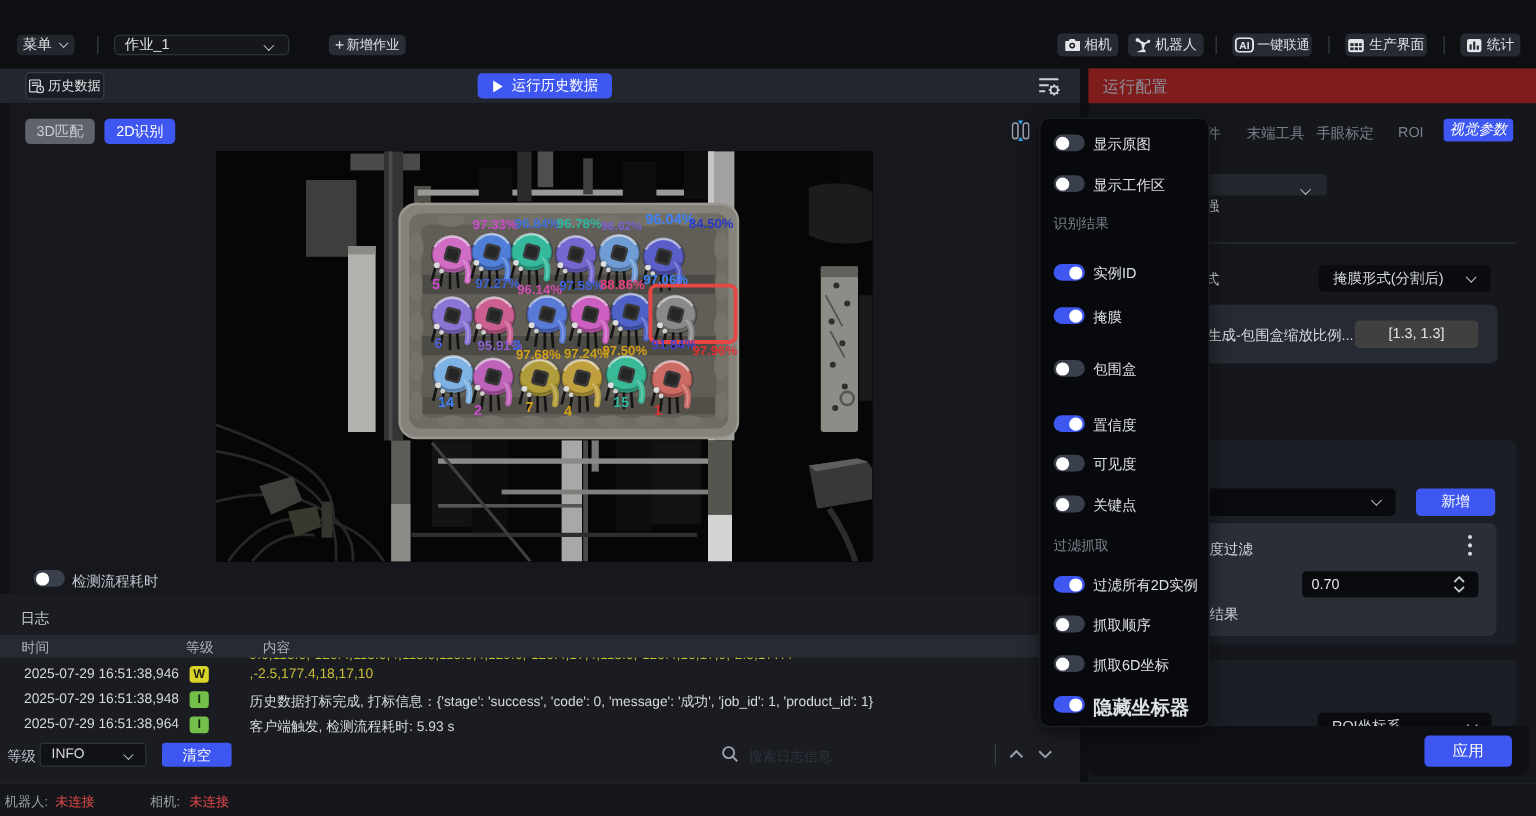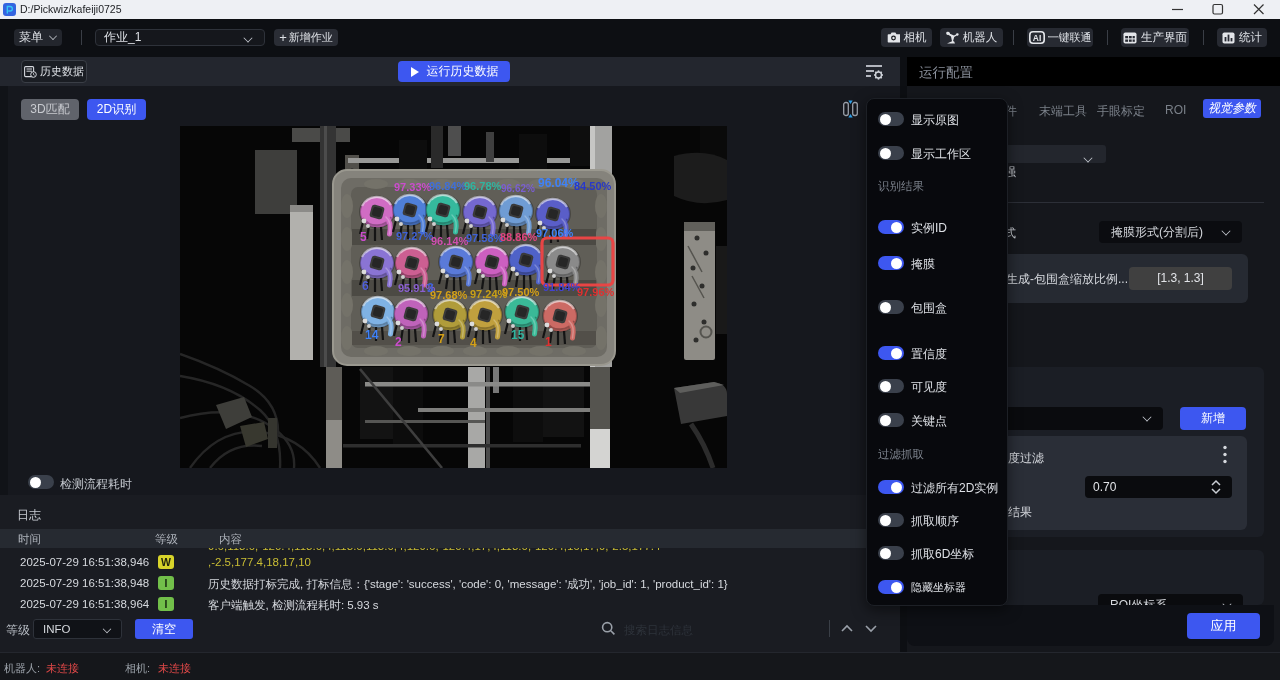--- a/index.html
+++ b/index.html
@@ -12,37 +12,25 @@
   .chev { display:inline-block; width:8px; height:8px; border-right:1.5px solid #c9cdd4; border-bottom:1.5px solid #c9cdd4; transform:rotate(45deg) translate(-1px,-1px); }
   .tgl { position:absolute; width:26px; height:14px; border-radius:7px; background:#3a404b; }
   .tgl::after { content:""; position:absolute; width:11px; height:11px; border-radius:50%; background:#fff; top:1.5px; left:2px; }
   .tgl.on { background:#3d57f0; }
   .tgl.on::after { left:13px; }
 </style>
 </head>
 <body>
 <div id="app">
 
-  <div class="abs" style="left:0;top:0;width:1280px;height:19px;background:#eef0f4;">
-    <svg class="abs" style="left:3px;top:3px" width="13" height="13" viewBox="0 0 15 15">
-      <rect x="0" y="0" width="15" height="15" rx="3.5" fill="#3464e0"></rect>
-      <path d="M5 11.5 V4 h3.2 a2.6 2.6 0 0 1 0 5.2 H6.6" fill="none" stroke="#35c6f4" stroke-width="1.6" stroke-linecap="round"></path>
-    </svg>
-    <span class="abs" style="left:20px;top:3px;font-size:10.5px;color:#1c1e22;">D:/Pickwiz/kafeiji0725</span>
-    <svg class="abs" style="left:1164px;top:0" width="116" height="19" viewBox="0 0 116 19">
-      <line x1="8" y1="9.5" x2="19" y2="9.5" stroke="#333" stroke-width="1.2"></line>
-      <rect x="49" y="4.5" width="9.5" height="9.5" fill="none" stroke="#333" stroke-width="1.2" rx="1.5"></rect>
-      <path d="M90 4.5 L99.5 14 M99.5 4.5 L90 14" stroke="#333" stroke-width="1.2"></path>
-    </svg>
-  </div>
 
   <div class="abs" style="left:0;top:19px;width:1280px;height:38px;background:#0d0f13;">
     <div class="btn abs" style="left:14px;top:10px;width:48px;height:17px;background:#23262d;color:#dde0e5;font-size:12px;gap:6px;">菜单<span class="chev" style="transform:rotate(45deg) scale(.7);margin-top:-3px"></span></div>
     <div class="abs" style="left:81px;top:11px;width:1px;height:15px;background:#3a3e46;"></div>
-    <div class="abs" style="left:95px;top:10px;width:170px;height:17px;background:#15171c;border:1px solid #2e323a;border-radius:4px;color:#dde0e5;font-size:12px;line-height:15px;padding-left:8px;">作业_1
+    <div class="abs" style="left:95px;top:10px;width:146px;height:17px;background:#15171c;border:1px solid #2e323a;border-radius:4px;color:#dde0e5;font-size:12px;line-height:15px;padding-left:8px;">作业_1
       <span class="chev" style="position:absolute;right:12px;top:4px;transform:rotate(45deg) scale(.8);"></span></div>
     <div class="btn abs" style="left:274px;top:10px;width:64px;height:17px;background:#2a2d35;color:#dde0e5;font-size:11px;gap:2px;"><span style="font-size:13px;">+</span> 新增作业</div>
 
     <div class="btn abs" style="left:881px;top:9px;width:51px;height:19px;background:#272a32;color:#dde0e5;font-size:11.5px;gap:4px;">
       <svg width="13" height="11" viewBox="0 0 13 11">
           <path d="M0.5 2.2 h3 l1.1-1.6 h3.8 l1.1 1.6 h3 a0.8 0.8 0 0 1 0.8 0.8 v6.7 a0.8 0.8 0 0 1 -0.8 0.8 h-11 a0.8 0.8 0 0 1 -0.8-0.8 V3 a0.8 0.8 0 0 1 0.8-0.8 z" fill="#e3e5e9"></path>
           <circle cx="6.5" cy="6" r="2.4" fill="#16181d"></circle>
           <circle cx="6.5" cy="6" r="1.2" fill="#e3e5e9"></circle>
         </svg>相机</div>
     <div class="btn abs" style="left:940px;top:9px;width:63px;height:19px;background:#272a32;color:#dde0e5;font-size:11.5px;gap:4px;">
@@ -328,21 +316,21 @@
   </div>
 
   <div class="abs" style="left:0;top:652px;width:1280px;height:28px;background:#15171b;border-top:1px solid #24272e;">
     <span class="abs" style="left:4px;top:8px;font-size:11px;color:#9aa0a8;">机器人:</span>
       <span class="abs" style="left:46px;top:8px;font-size:11px;color:#e04848;">未连接</span>
     <span class="abs" style="left:125px;top:8px;font-size:11px;color:#9aa0a8;">相机:</span>
       <span class="abs" style="left:158px;top:8px;font-size:11px;color:#e04848;">未连接</span>
   </div>
 
   <div class="abs" style="left:907px;top:57px;width:373px;height:595px;background:#15171c;">
-    <div class="abs" style="left:0;top:0;width:373px;height:29px;background:#000000;">
+    <div class="abs" style="left:0;top:0;width:373px;height:29px;background:#7f1d1d;">
       <span class="abs" style="left:12px;top:7px;font-size:13.5px;color:#8b919c;">运行配置</span>
     </div>
 
     <div class="abs" style="left:0;top:38px;width:373px;height:28px;font-size:12px;color:#7a8089;">
       <span class="abs" style="left:86px;top:8px;">组件</span>
       <span class="abs" style="left:132px;top:8px;">末端工具</span>
       <span class="abs" style="left:190px;top:8px;">手眼标定</span>
       <span class="abs" style="left:258px;top:8px;">ROI</span>
       <div class="btn abs" style="left:296px;top:43px;width:58px;height:19px;background:#3d57f0;color:#fff;font-size:12px;border-radius:3px;top:4px;font-style:italic;">视觉参数</div>
     </div>
@@ -407,16 +395,16 @@
     <div class="tgl" style="left:11px;top:314px;"></div>
       <span class="abs" style="left:44px;top:314px;font-size:12px;color:#dde0e5;">关键点</span>
     <span class="abs" style="left:11px;top:348px;font-size:11.5px;color:#7c828c;">过滤抓取</span>
     <div class="tgl on" style="left:11px;top:381px;"></div>
       <span class="abs" style="left:44px;top:381px;font-size:12px;color:#dde0e5;">过滤所有2D实例</span>
     <div class="tgl" style="left:11px;top:414px;"></div>
       <span class="abs" style="left:44px;top:414px;font-size:12px;color:#dde0e5;">抓取顺序</span>
     <div class="tgl" style="left:11px;top:447px;"></div>
       <span class="abs" style="left:44px;top:447px;font-size:12px;color:#dde0e5;">抓取6D坐标</span>
     <div class="tgl on" style="left:11px;top:481px;"></div>
-      <span class="abs" style="left:44px;top:481px;font-size:11px;color:#dde0e5;">隐藏坐标器</span>
+      <span class="abs" style="left:44px;top:481px;font-size:16px;color:#dde0e5;font-weight:bold;">隐藏坐标器</span>
   </div>
 
 </div>
 
 </body></html>

